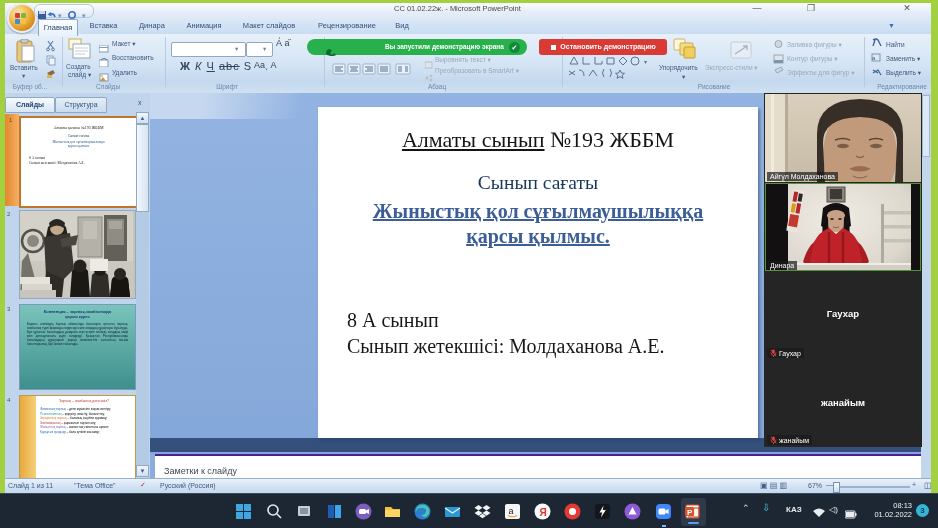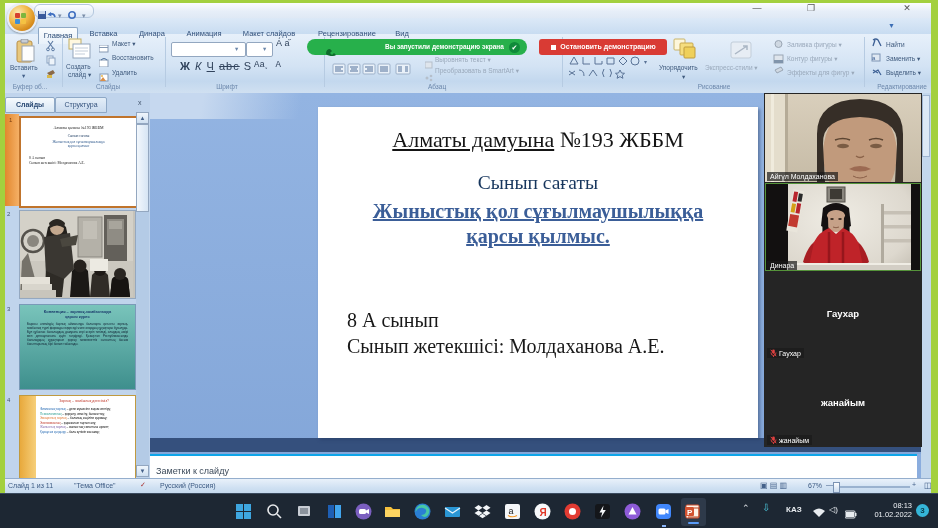--- a/index.html
+++ b/index.html
@@ -9,21 +9,21 @@
   
   .gframe{background:#a3d03e;z-index:40;}
   
   #titlebar{left:2px;top:2px;width:934px;height:16px;
     background:linear-gradient(#fdfefe,#e6eef8 60%,#dfe9f5);z-index:5;}
   #title2{left:394px;top:4px;width:240px;height:11px;font-size:7.5px;color:#4a4a4a;z-index:6;}
   
   .winbtn{top:3px;height:11px;color:#555;font-size:9px;line-height:11px;text-align:center;z-index:6;}
   
   #tabrow{left:2px;top:18px;width:934px;height:16px;background:linear-gradient(#dce9f7,#c8dcf1);z-index:5;}
-  .tab{position:absolute;top:0;height:16px;font-size:7.5px;color:#33517b;line-height:16px;text-align:center;margin-top:8px;}
+  .tab{position:absolute;top:0;height:16px;font-size:7.5px;color:#33517b;line-height:16px;text-align:center;}
   .tabactive{background:linear-gradient(#fbfdfe,#e8f1fa);border:1px solid #8ea8c6;border-bottom:none;
     border-radius:2px 2px 0 0;color:#2a4a74;}
   
   #ribbon{left:2px;top:34px;width:934px;height:59px;
     background:linear-gradient(#e7f0fa,#d3e3f4 55%,#c3d8ee 80%,#d0e0f1);
     border-bottom:1px solid #8ba6c7;z-index:5;}
   .grplabel{position:absolute;top:49px;font-size:6.5px;color:#6b87ab;text-align:center;}
   .gsep{position:absolute;top:3px;height:50px;width:1px;background:#b6cbe2;}
   .ricon{position:absolute;}
   .rtext{position:absolute;font-size:6.5px;color:#3f5a7d;white-space:nowrap;}
@@ -39,21 +39,21 @@
   #thumbpanel{left:5px;top:93px;width:145px;height:385px;background:#c0d4ec;z-index:6;}
   .ptab{position:absolute;height:14px;font-size:7px;line-height:14px;text-align:center;
     border:1px solid #8ea8c6;border-radius:2px 2px 0 0;}
   .thumb{position:absolute;left:19px;width:115px;background:#fff;border:1px solid #94a8c0;z-index:7;}
   .tnum{position:absolute;font-size:6px;color:#44566e;z-index:8;}
   
   #slidearea{left:150px;top:93px;width:771px;height:361px;background:linear-gradient(#93b4e2,#84a7d9);z-index:5;}
   #slide{left:318px;top:107px;width:440px;height:331px;background:#fff;z-index:6;
     box-shadow:2px 2px 3px rgba(40,60,100,.5);font-family:"Liberation Serif",serif;}
   #darkband{left:150px;top:438px;width:771px;height:14px;background:#35507d;z-index:6;}
-  #notes{left:147px;top:454px;width:770px;height:24px;background:#fff;border-top:2px solid #0ea5e9;z-index:6;}
+  #notes{left:155px;top:454px;width:770px;height:24px;background:#fff;border-top:2px solid #4c1d95;z-index:6;}
   #scrollcol{left:921px;top:93px;width:10px;height:385px;background:#c3d7ec;z-index:7;}
   
   .st{position:absolute;width:440px;text-align:center;}
   
   #vpanel{left:764px;top:93px;width:158px;height:354px;background:#252525;z-index:30;}
   .vlabel{position:absolute;left:767px;color:#fff;font-size:7px;background:rgba(25,25,25,.7);
     padding:1px 3px;z-index:33;white-space:nowrap;}
   .vname{position:absolute;width:158px;text-align:center;color:#fff;font-weight:bold;font-size:9.5px;z-index:32;}
   
   #statusbar{left:2px;top:478px;width:934px;height:15px;
@@ -65,20 +65,21 @@
 </style>
 </head>
 <body>
 <div id="screen">
 
   <div class="abs gframe" style="left:0;top:0;width:938px;height:3px;"></div>
   <div class="abs gframe" style="left:0;top:0;width:5px;height:494px;"></div>
   <div class="abs gframe" style="left:931px;top:0;width:7px;height:494px;"></div>
 
   <div class="abs" id="titlebar"></div>
+  <div class="abs" id="title2">CC 01.02.22ж. - Microsoft PowerPoint</div>
   <div class="abs winbtn" style="left:748px;width:18px;">—</div>
   <div class="abs winbtn" style="left:802px;width:18px;">❐</div>
   <div class="abs winbtn" style="left:898px;width:18px;">✕</div>
 
   <div class="abs" style="left:7px;top:3px;width:26px;height:26px;border-radius:50%;z-index:8;
     background:radial-gradient(circle at 9px 8px,#fbe9b9,#f3ba4a 40%,#d98f1f 70%,#b36a10);
     border:2px solid #e8eef6;box-shadow:0 1px 2px rgba(0,0,0,.3);"></div>
   <div class="abs" style="left:15px;top:10px;width:11px;height:11px;z-index:9;">
     <svg width="11" height="11">
         <rect x="0" y="0" width="5" height="5" fill="#d6402f" rx="1"></rect>
@@ -158,21 +159,21 @@
     <div class="rtext" style="left:110px;top:35px;">Удалить</div>
     <div class="grplabel" style="left:76px;width:60px;">Слайды</div>
     <div class="gsep" style="left:163px;"></div>
 
     <div class="abs" style="left:169px;top:8px;width:73px;height:13px;background:#fff;border:1px solid #93a7c0;border-radius:2px;"></div>
     <div class="rtext" style="left:233px;top:11px;color:#6b87ab;">▾</div>
     <div class="abs" style="left:244px;top:8px;width:25px;height:13px;background:#fff;border:1px solid #93a7c0;border-radius:2px;"></div>
     <div class="rtext" style="left:261px;top:11px;color:#6b87ab;">▾</div>
     <div class="rtext" style="left:274px;top:4px;font-size:9px;color:#31435c;">А́ а̋</div>
     <div class="rtext" style="left:178px;top:26px;font-size:11px;color:#31435c;letter-spacing:1px;"><b>Ж</b> <i>К</i> <u>Ч</u> <s>abc</s> S</div>
-    <div class="rtext" style="left:252px;top:26px;font-size:9px;color:#31435c;font-family:Liberation Mono, monospace;">Аа˯ А</div>
+    <div class="rtext" style="left:252px;top:26px;font-size:9px;color:#31435c;">Аа˯ А</div>
     <div class="grplabel" style="left:195px;width:60px;">Шрифт</div>
     <div class="gsep" style="left:322px;"></div>
 
     <div class="ricon" style="left:330px;top:27px;"><svg width="85" height="12">
       <g fill="#5c7aa3">
         <rect x="1" y="1" width="12" height="10" rx="1" fill="#eaf1f9" stroke="#9db1c9"></rect>
         <rect x="16" y="1" width="12" height="10" rx="1" fill="#eaf1f9" stroke="#9db1c9"></rect>
         <rect x="31" y="1" width="12" height="10" rx="1" fill="#eaf1f9" stroke="#9db1c9"></rect>
         <rect x="46" y="1" width="12" height="10" rx="1" fill="#eaf1f9" stroke="#9db1c9"></rect>
         <rect x="64" y="1" width="14" height="10" rx="1" fill="#eaf1f9" stroke="#9db1c9"></rect>
@@ -357,21 +358,21 @@
   </div>
   <div class="tnum" style="left:7px;top:397px;">4</div>
 
   <div class="abs" style="left:136px;top:112px;width:13px;height:365px;background:#b4cbe6;z-index:8;">
     <div style="position:absolute;top:0;width:13px;height:12px;background:linear-gradient(#f0f6fc,#cfe0f1);border:1px solid #93a7c0;box-sizing:border-box;font-size:6px;color:#44618a;text-align:center;line-height:11px;">▲</div>
     <div style="position:absolute;top:12px;width:13px;height:88px;background:linear-gradient(90deg,#f2f7fc,#d6e5f4);border:1px solid #93a7c0;box-sizing:border-box;"></div>
     <div style="position:absolute;bottom:0;width:13px;height:12px;background:linear-gradient(#f0f6fc,#cfe0f1);border:1px solid #93a7c0;box-sizing:border-box;font-size:6px;color:#44618a;text-align:center;line-height:11px;">▼</div>
   </div>
 
   <div class="abs" id="slide"></div>
-  <div class="st" style="left:318px;top:127px;font-family:'Liberation Serif',serif;font-size:22px;color:#151515;z-index:7;"><u>Алматы дамуына</u> №193 ЖББМ</div>
+  <div class="st" style="left:318px;top:127px;font-family:'Liberation Serif',serif;font-size:22px;color:#151515;z-index:7;"><u>Алматы сынып</u> №193 ЖББМ</div>
   <div class="st" style="left:318px;top:172px;font-family:'Liberation Serif',serif;font-size:19.5px;color:#17365d;z-index:7;">Сынып сағаты</div>
   <div class="st" style="left:318px;top:199px;font-family:'Liberation Serif',serif;font-size:20px;line-height:25px;font-weight:bold;color:#3b5e98;z-index:7;"><u>Жыныстық қол сұғылмаушылыққа<br>қарсы қылмыс.</u></div>
   <div class="st" style="left:347px;top:309px;width:400px;text-align:left;font-family:'Liberation Serif',serif;font-size:20px;color:#181818;z-index:7;">8 А сынып</div>
   <div class="st" style="left:347px;top:335px;width:400px;text-align:left;font-family:'Liberation Serif',serif;font-size:20px;color:#181818;z-index:7;">Сынып жетекшісі: Молдаханова А.Е.</div>
 
   <div class="abs" id="vpanel"></div>
 
   <div class="abs" style="left:765px;top:94px;width:156px;height:88px;overflow:hidden;z-index:31;">
     <svg width="156" height="88">
       <defs>

